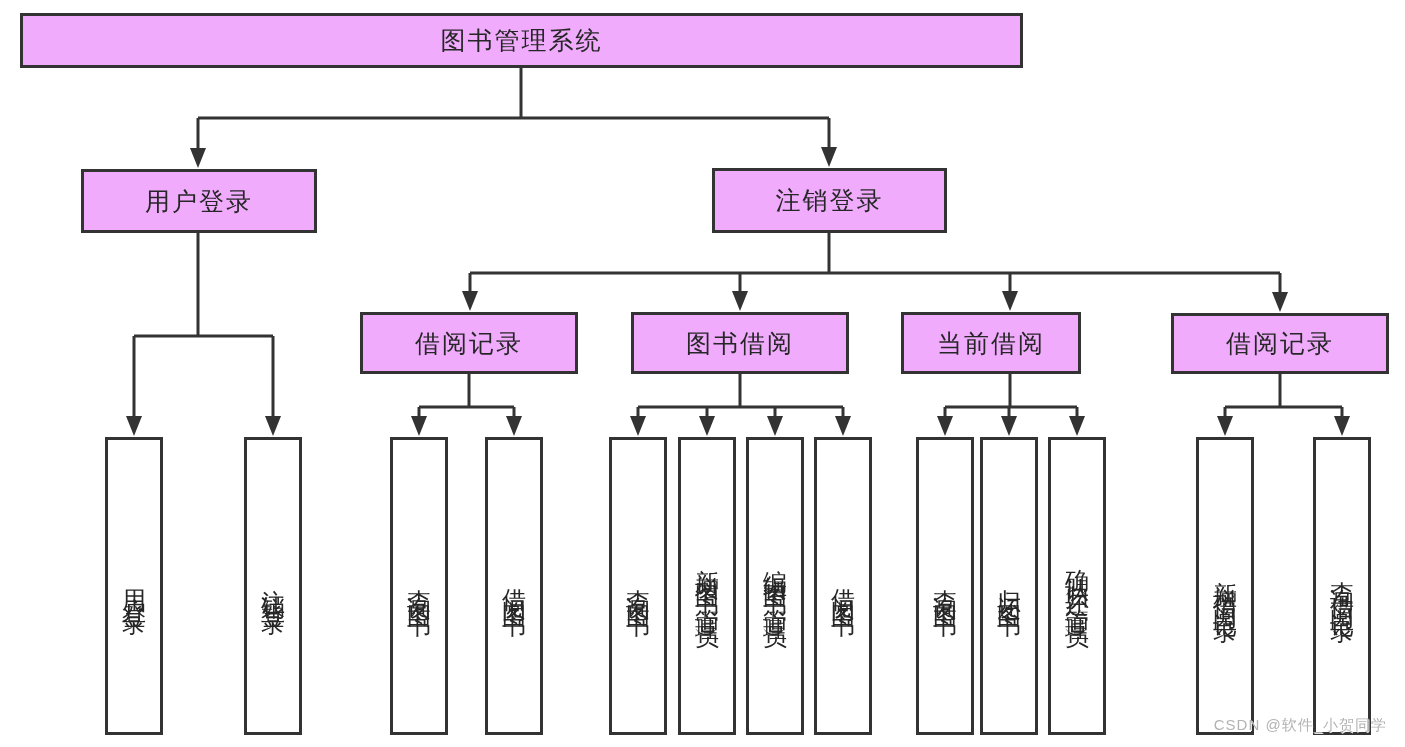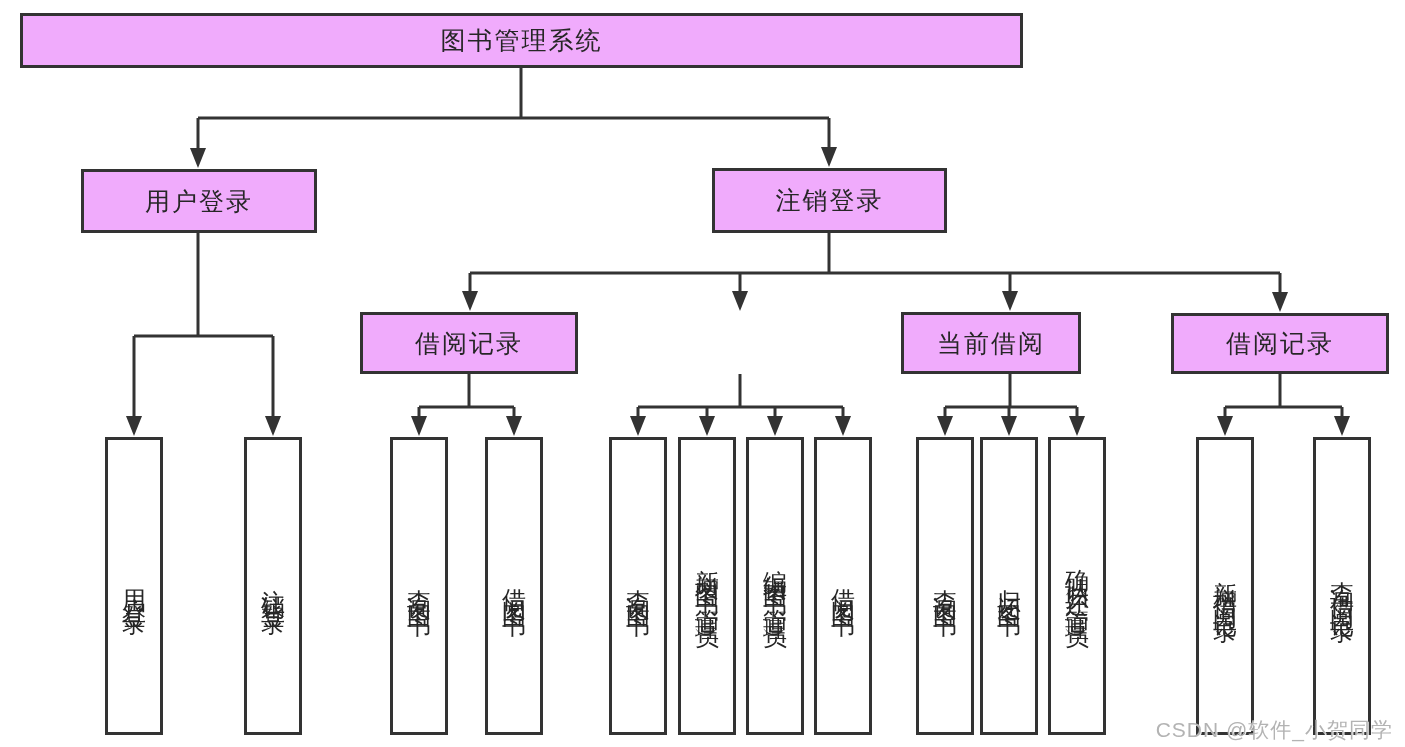--- a/index.html
+++ b/index.html
@@ -46,22 +46,22 @@
     writing-mode:vertical-rl;
     text-orientation:mixed;
     color:var(--text);
     font-size:24px;
     letter-spacing:8px;
     line-height:1;
     white-space:nowrap;
   }
   .watermark{
     position:absolute;
-    top:716px;right:12px;
-    font-size:21px;
+    top:716px;right:18px;
+    font-size:15px;
     letter-spacing:1px;
     color:var(--wm);
     text-shadow:1px 1px 0 rgba(255,255,255,.9);
     z-index:3;
     white-space:nowrap;
   }
 </style>
 </head>
 <body>
 
@@ -121,20 +121,21 @@
       <line x1="1342" y1="407" x2="1342" y2="424" stroke="#333333" stroke-width="3"></line>
       <polygon points="1334,416 1350,416 1342,436" fill="#333333"></polygon>
     </svg>
 
   <div class="node" style="left:20px;top:13px;width:1003px;height:55px">图书管理系统</div>
 
   <div class="node" style="left:81px;top:169px;width:236px;height:64px">用户登录</div>
   <div class="node" style="left:712px;top:168px;width:235px;height:65px">注销登录</div>
 
   <div class="node" style="left:360px;top:312px;width:218px;height:62px">借阅记录</div>
+  <div class="node" style="left:631px;top:312px;width:218px;height:62px">图书借阅</div>
   <div class="node" style="left:901px;top:312px;width:180px;height:62px">当前借阅</div>
   <div class="node" style="left:1171px;top:313px;width:218px;height:61px">借阅记录</div>
 
   <div class="leaf" style="left:105px">
     <span class="vtext">用户登录</span>
   </div>
   <div class="leaf" style="left:244px">
     <span class="vtext">注销登录</span>
   </div>
 

